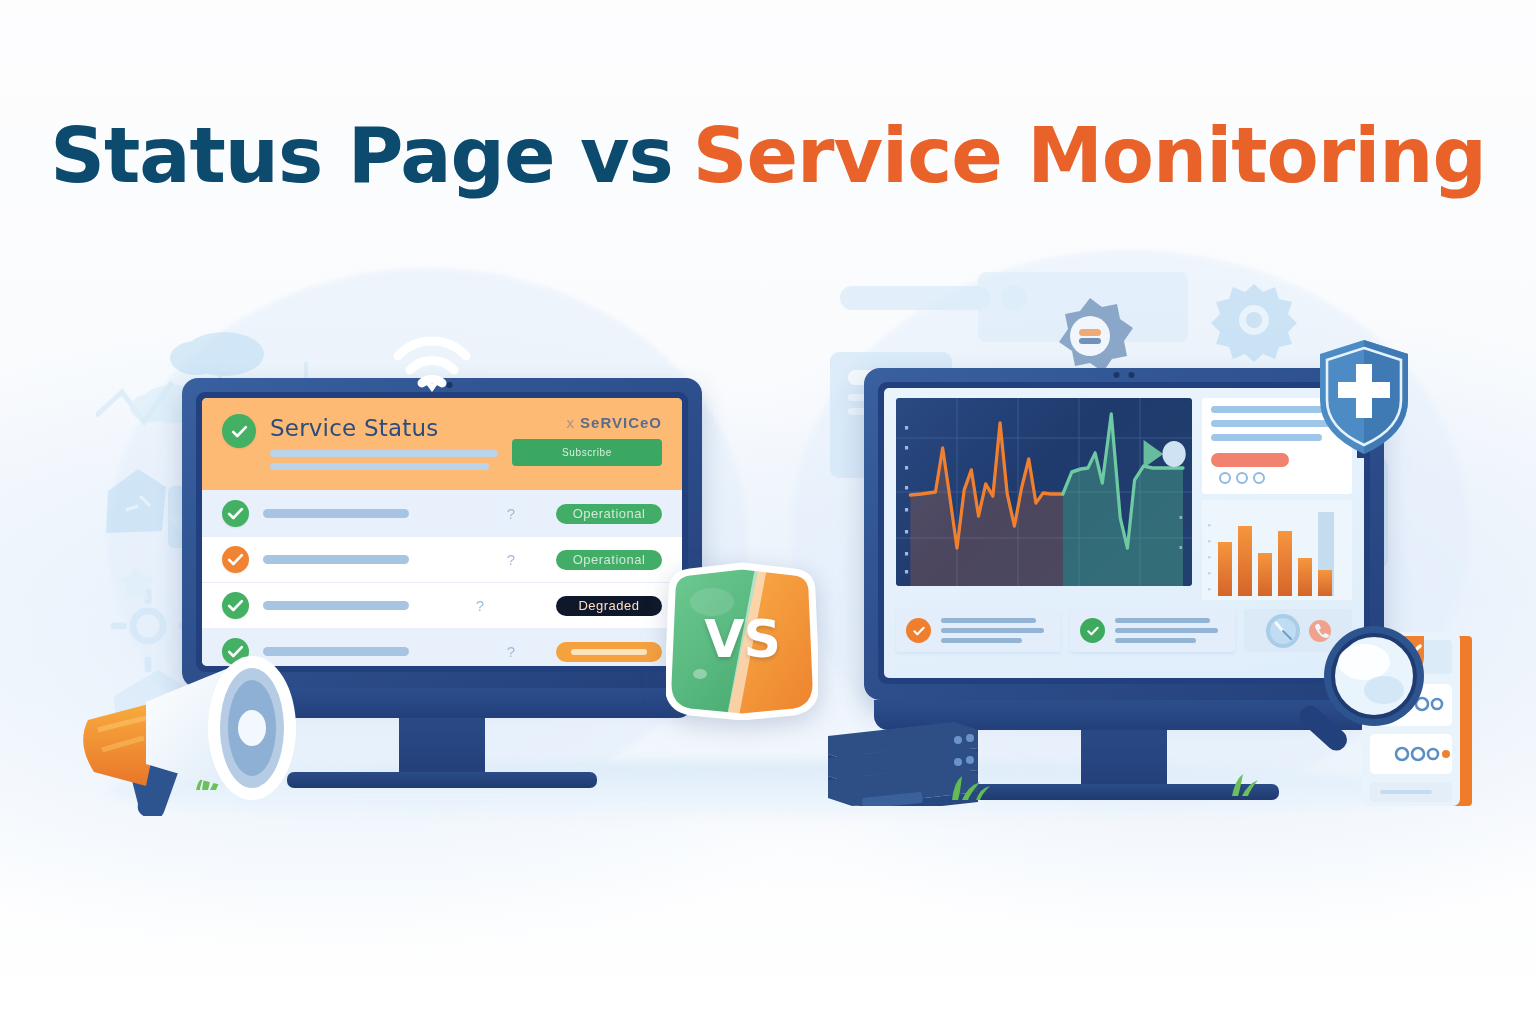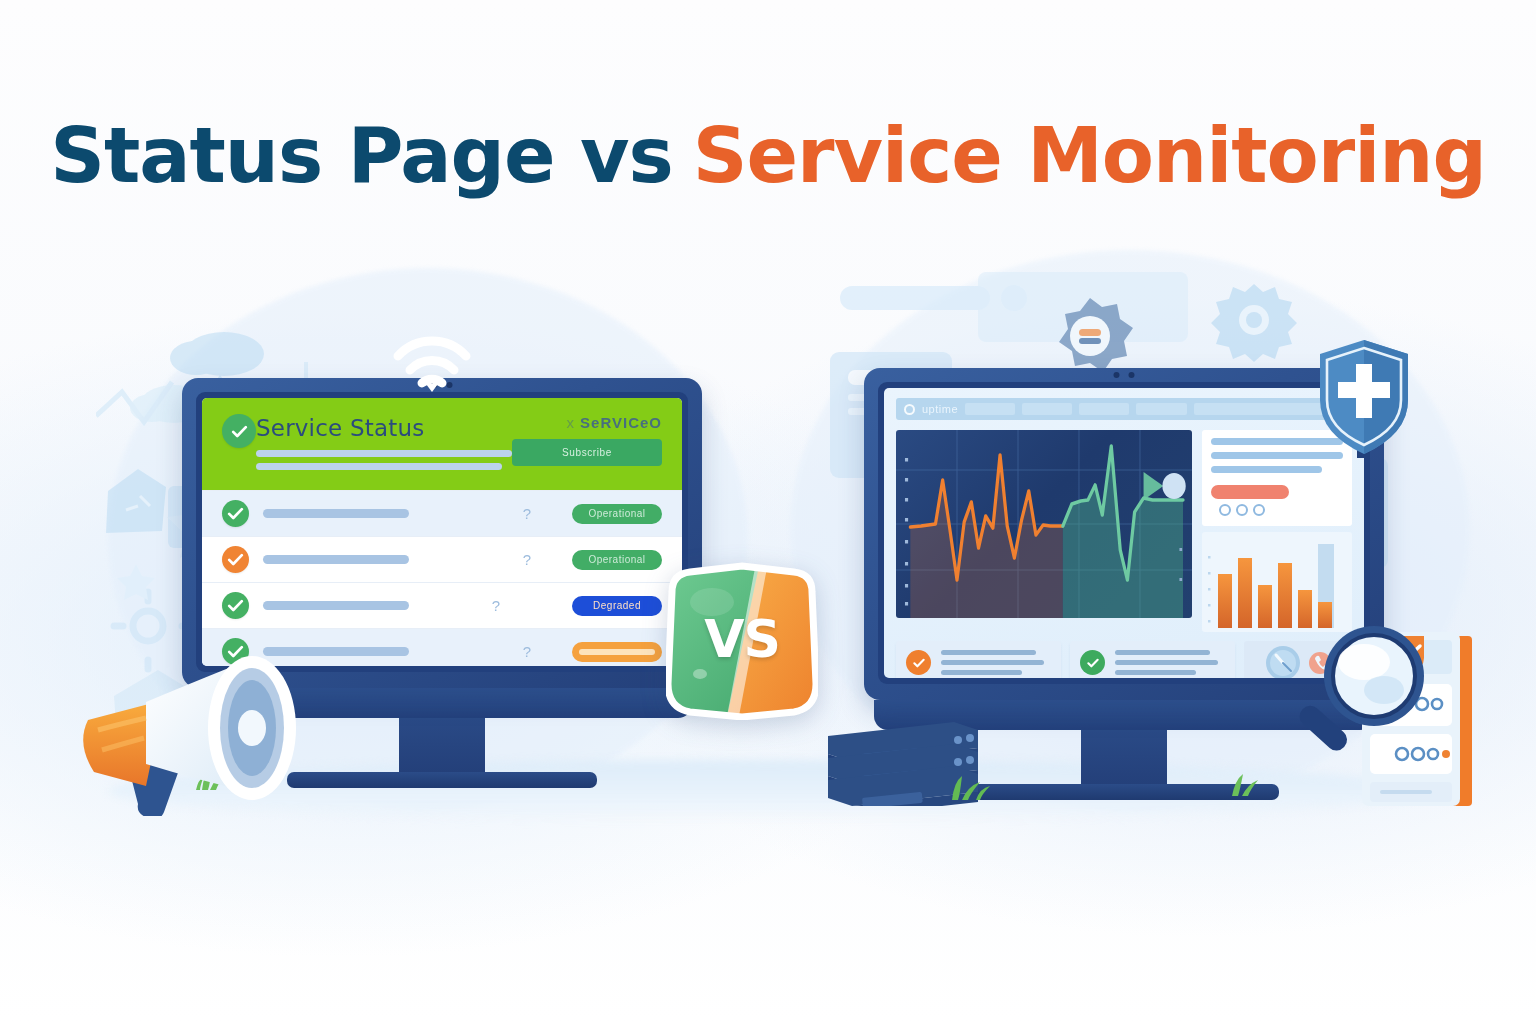--- a/index.html
+++ b/index.html
@@ -69,22 +69,22 @@
     border-radius:7px;
   }
   .stand-bar{
     height:30px; border-radius:0 0 14px 14px;
     background:linear-gradient(180deg,#2d5190,#23407b);
     margin:0 10px;
   }
 
   
   .sp-head{
-    background:#84cc16; padding:16px 20px 14px 20px;
-    display:flex; align-items:flex-start; 
+    background:#fdba74; padding:16px 20px 14px 20px;
+    display:flex; align-items:flex-start; gap:14px;
   }
   .chk{
     width:34px; height:34px; border-radius:50%;
     display:flex; align-items:center; justify-content:center; flex:0 0 auto;
     box-shadow:0 1px 2px rgba(0,0,0,.08);
   }
   .chk.green{ background:#44b063; }
   .chk.orange{ background:#f08433; }
   .chk svg{ width:19px; height:19px; }
   .sp-head-mid{ flex:1; min-width:0; padding-top:1px; }
@@ -108,26 +108,26 @@
     padding:9px 20px; border-top:1px solid #e7eef7; position:relative;
   }
   .sp-row.alt{ background:#e8f1fb; }
   .sp-row.white{ background:#ffffff; }
   .sp-row .bar{ height:9px; border-radius:5px; background:#a8c4e3; }
   .sp-mid{ flex:1; display:flex; align-items:center; }
   .sp-num{
     width:62px; text-align:center; color:#9dbcdd; font-size:15px; filter:blur(.6px);
   }
   .pill{
-    width:90px; height:20px; border-radius:10px; flex:0 0 auto;
+    width:106px; height:20px; border-radius:10px; flex:0 0 auto;
     display:flex; align-items:center; justify-content:center;
-    font-size:10px; letter-spacing:.5px; filter:blur(.6px);
+    font-size:13px; letter-spacing:.5px; filter:blur(.6px);
   }
   .pill.green{ background:#42ad66; color:#cdebd8; }
-  .pill.orange{ background:#1d4ed8; color:#fde0c6;margin-left:31px; }
+  .pill.orange{ background:#0f172a; color:#fde0c6;margin-left:31px; }
   .pill.orange-bar{ background:#f5a13e; }
   .pill.orange-bar i{ display:block; width:76px; height:6px; border-radius:3px; background:#fde3bc; }
 
   
   .dash{ padding:10px 12px 12px 12px; background:linear-gradient(170deg,#eaf4fd,#dfeefb); height:100%; }
   .url-bar{
     height:22px; background:#b6d6ee; border-radius:3px;
     display:flex; align-items:center; gap:7px; padding:0 8px; margin-bottom:10px;
   }
   .url-dot{ width:11px; height:11px; border:2px solid #f5fafd; border-radius:50%; }
@@ -368,29 +368,20 @@
 <div class="monitor" style="left:864px;top:368px;width:520px;">
   <div class="bezel">
     <div class="cam">
         <i></i>
         <i></i>
       </div>
     <div class="bezel-inner">
       <div class="screen" style="height:290px">
         <div class="dash">
 
-          <div class="url-bar">
-            <span class="url-dot"></span>
-            <span class="url-txt">uptime</span>
-            <span class="url-seg"></span>
-            <span class="url-seg"></span>
-            <span class="url-seg"></span>
-            <span class="url-seg"></span>
-            <span class="url-seg" style="flex:3"></span>
-          </div>
 
           <div class="dash-main">
             <div class="chart-card">
               <svg viewBox="0 0 330 188" preserveAspectRatio="none">
 
                 <g stroke="#4d74ab" stroke-width="1" opacity=".55">
                   <line x1="0" y1="40" x2="330" y2="40"></line>
                   <line x1="0" y1="94" x2="330" y2="94"></line>
                   <line x1="0" y1="140" x2="330" y2="140"></line>
                   <line x1="68" y1="0" x2="68" y2="188"></line>

